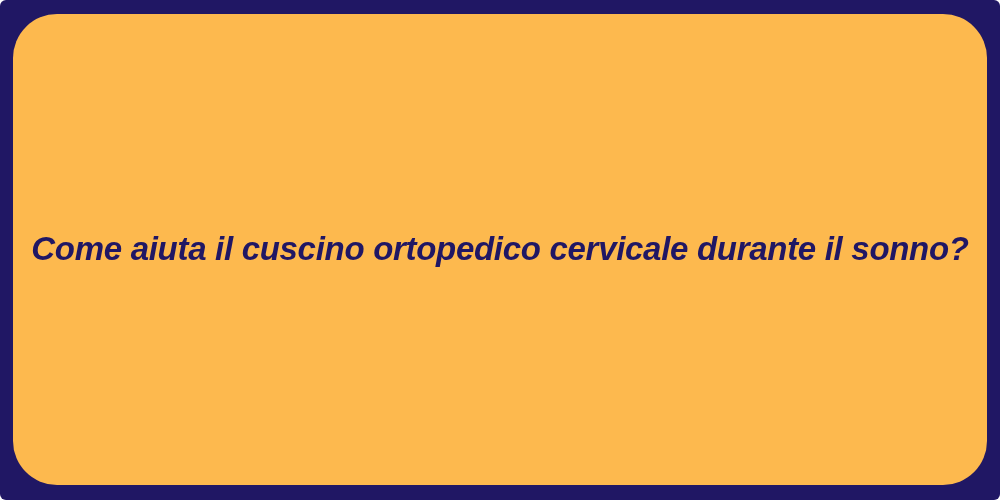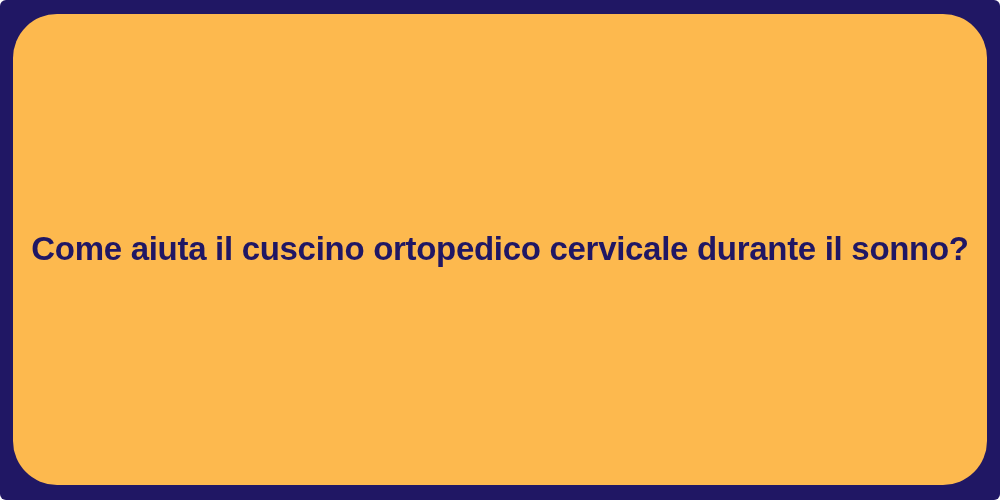--- a/index.html
+++ b/index.html
@@ -40,20 +40,21 @@
   .question-heading {
     margin: 0;
     color: #201764;
     font-family: "Liberation Sans", sans-serif;
     font-size: 33px;
     font-weight: bold;
     line-height: 1.3;
     letter-spacing: -0.3px;
     text-align: center;
     white-space: nowrap;
+    font-style: italic;
   }
 </style>
 </head>
 <body>
 
 <div class="card-frame">
   <div class="card-panel">
     <h1 class="question-heading">Come aiuta il cuscino ortopedico cervicale durante il sonno?</h1>
   </div>
 </div>

